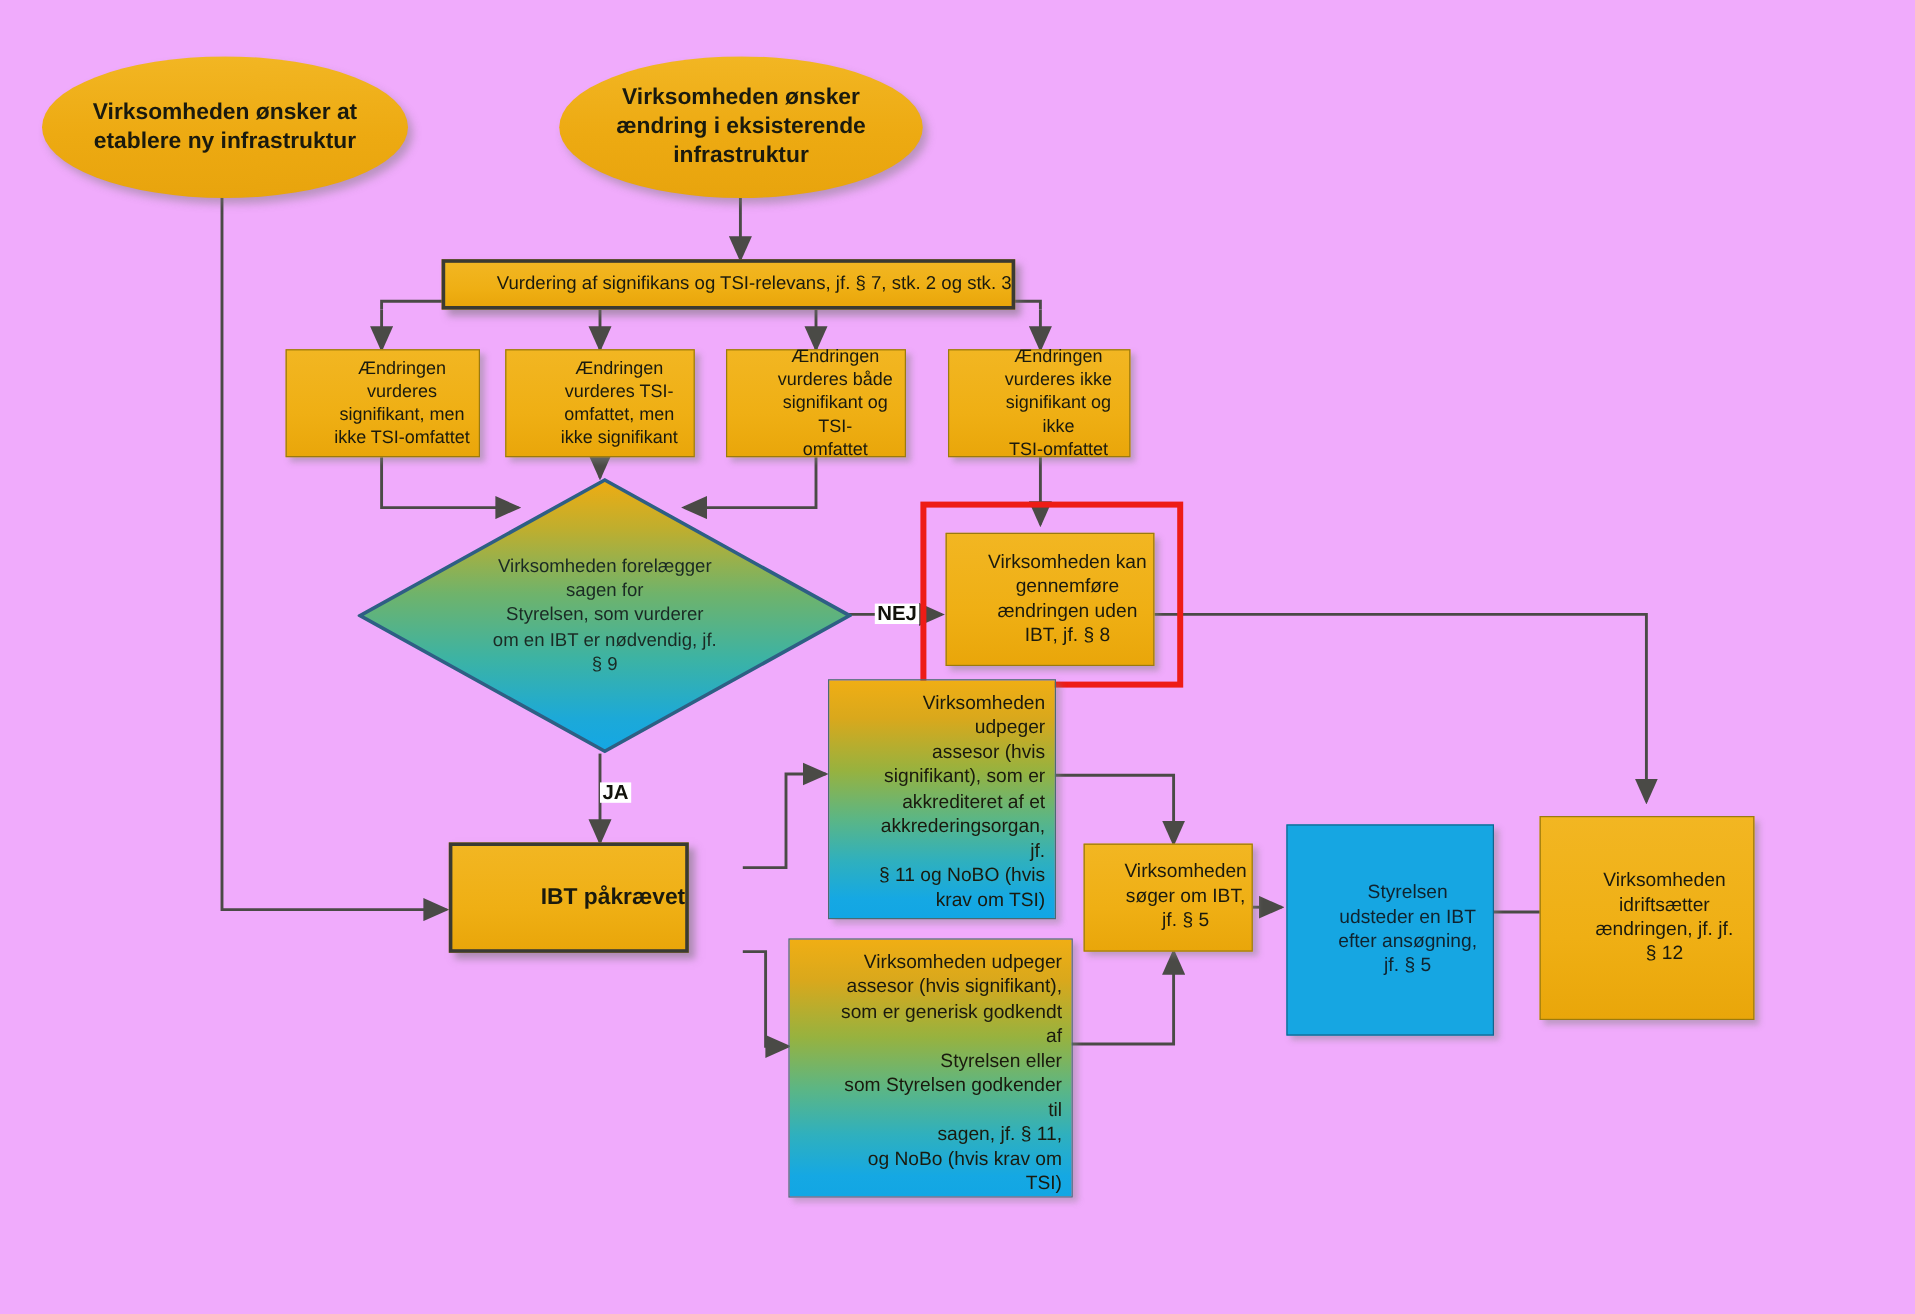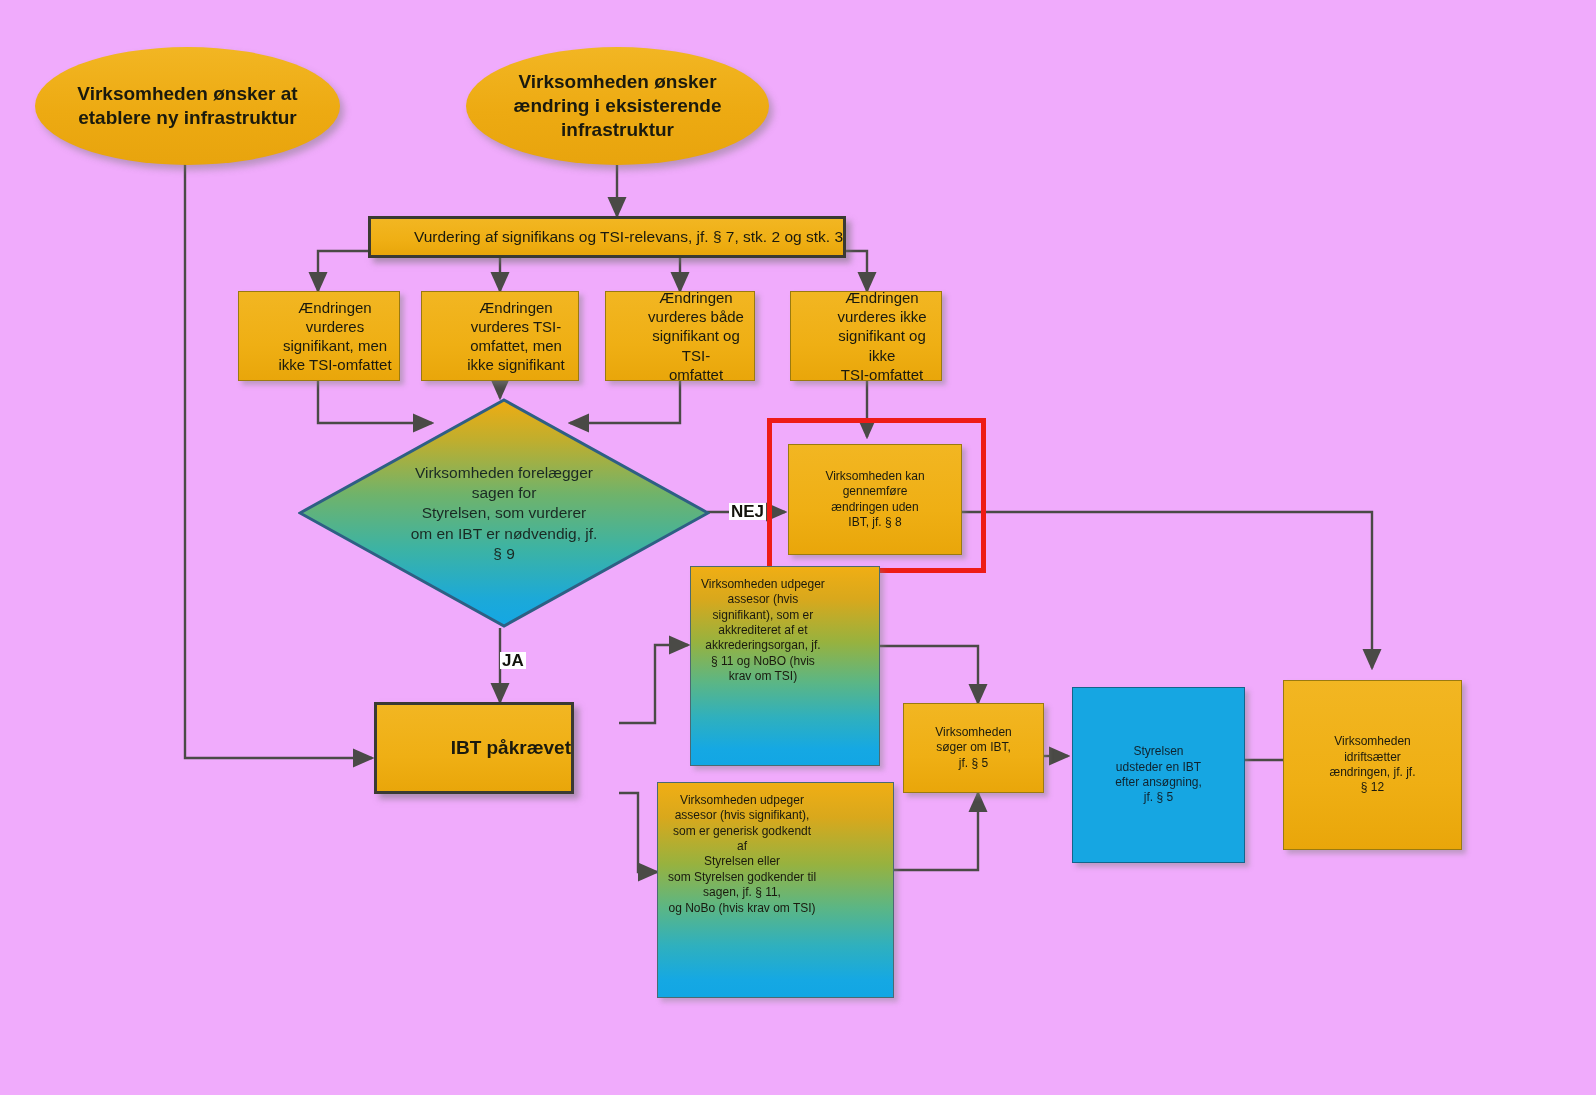--- a/index.html
+++ b/index.html
@@ -73,21 +73,21 @@
         #D9A81C 16%,
         #97B23F 38%,
         #5CB684 58%,
         #2FB0BE 76%,
         #15A8E3 92%,
         #12A6E4 100%);
     border: 1px solid #4b6a72;
     box-shadow: 4px 4px 5px rgba(130,130,130,0.4);
     align-items: flex-start;
     justify-content: flex-start;
-    text-align: center;
+    text-align: right;
   }
   .box-grad .txt { padding: 10px 8px 6px 10px; }
   
   .diamond-wrap { position: absolute; }
   .diamond-label {
     position: absolute;
     display: flex;
     align-items: center;
     justify-content: center;
     text-align: center;
@@ -106,21 +106,21 @@
   .edge-label {
     position: absolute;
     font-weight: bold;
     font-size: 17px;
     color: #12120b;
     background: #ffffff;
     padding: 0 2px;
     line-height: 1;
   }
   .f13 { font-size: 15px; padding-left: 32px; }
-  .f14 { font-size: 12px; }
+  .f14 { font-size: 16px; padding-left: 29px; }
   .f15 { font-size: 15.5px; }
   .f19b { font-size: 19px; font-weight: bold; }
 </style>
 </head>
 <body>
 
 <div id="canvas">
 
   <svg id="wires" viewBox="0 0 1596 1095" xmlns="http://www.w3.org/2000/svg">
     <defs>

